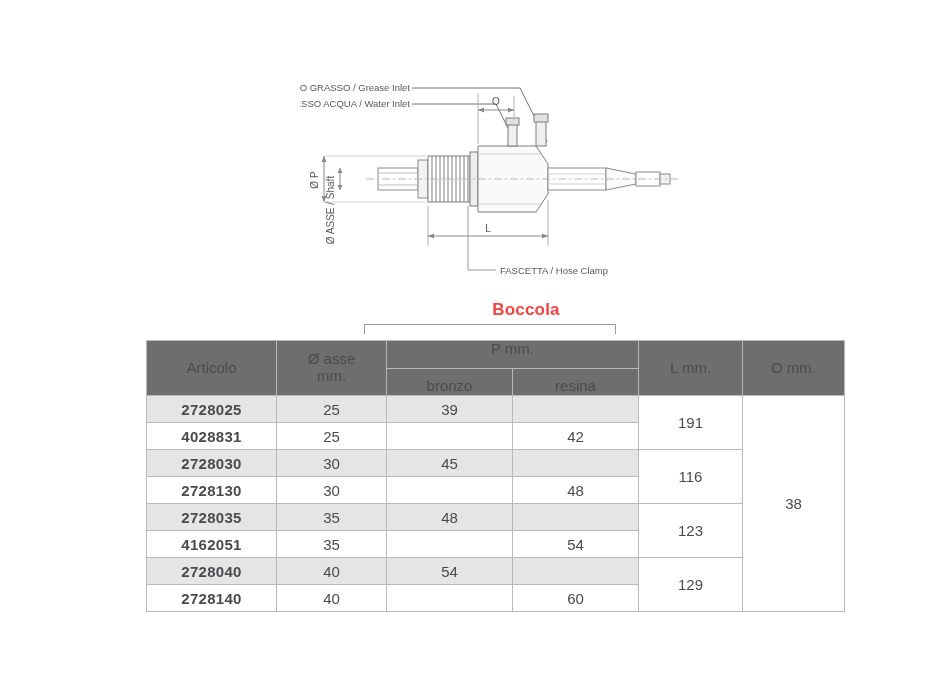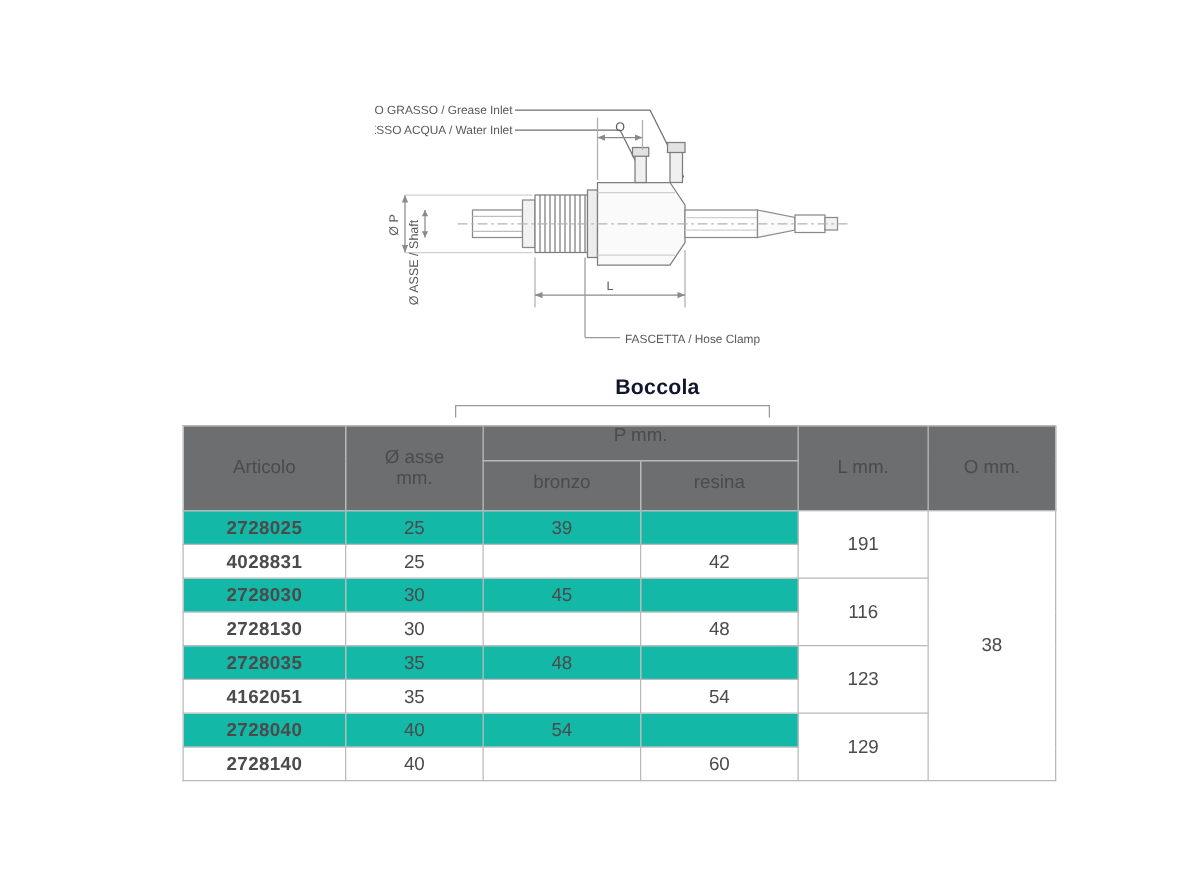--- a/index.html
+++ b/index.html
@@ -46,21 +46,21 @@
   .table-wrap {
     position: absolute;
     left: 146px;
     top: 300px;
     width: 660px;
   }
   .boccola-title {
     text-align: center;
     font-size: 17px;
     font-weight: bold;
-    color: #0f172a;
+    color: #ef4444;
     letter-spacing: 0.2px;
     margin-bottom: 4px;
     padding-left: 100px;
   }
   .boccola-bracket {
     position: relative;
     height: 10px;
     margin-left: 218px;
     width: 252px;
     border-left: 1px solid #9a9a9a;
@@ -88,29 +88,29 @@
     background: #6d6e70;
     color: #ffffff;
     font-weight: normal;
     font-size: 15px;
     border: 1px solid #6d6e70;
     line-height: 1.12;
     padding: 4px 2px;
   }
   thead th.sub {
     padding-top: 0;
-    padding-bottom: 13px;
+    padding-bottom: 0;
     vertical-align: bottom;
   }
   thead th.pgroup {
     padding-bottom: 1px;
     vertical-align: top;
   }
   tbody tr.shaded td {
-    background: #14b8a6;
+    background: #e5e5e5;
   }
   tbody tr.plain td {
     background: #ffffff;
   }
   td.article {
     font-weight: bold;
     color: #3f3f41;
     letter-spacing: 0.3px;
   }
   td.lcell, td.ocell {

